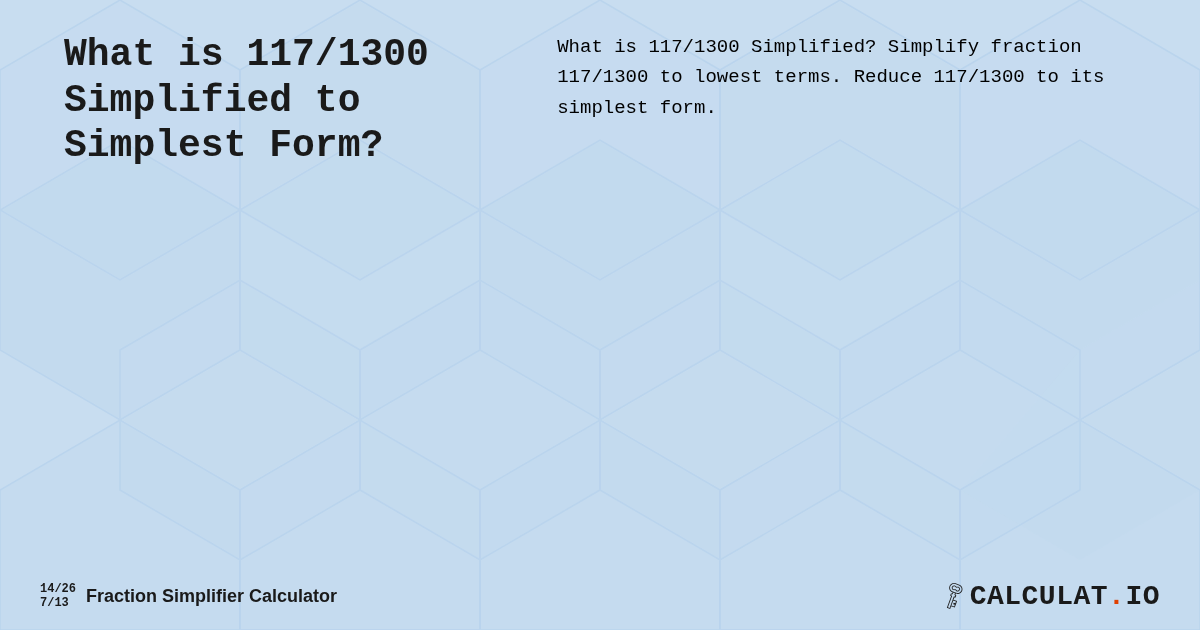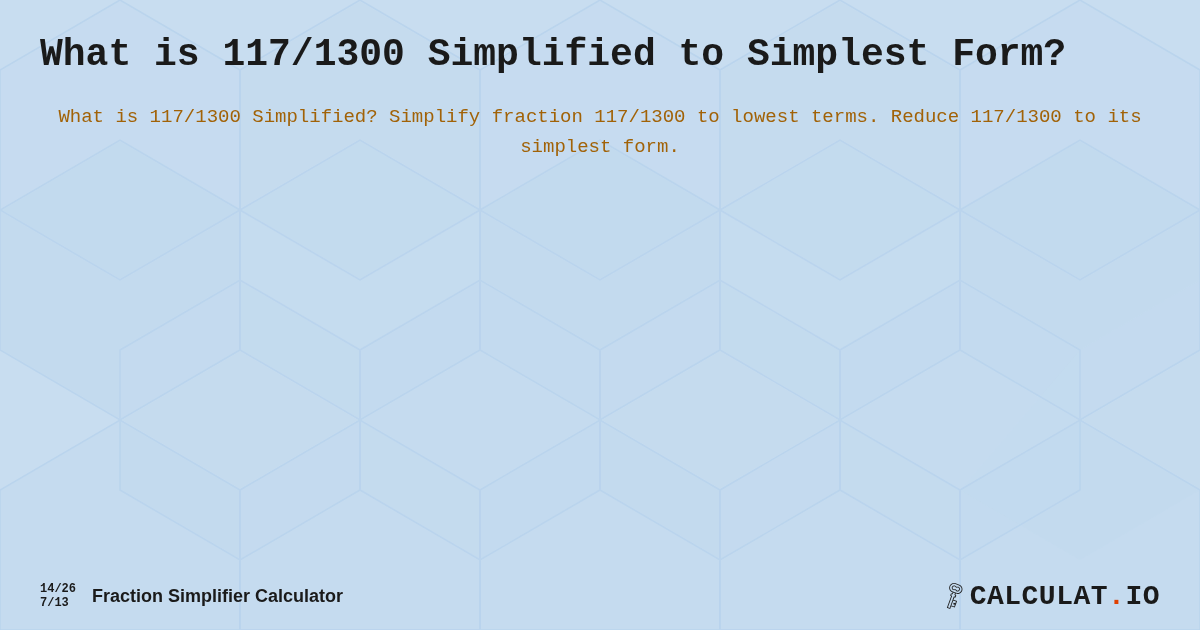--- a/index.html
+++ b/index.html
@@ -26,40 +26,40 @@
       width: 100%;
       height: 100%;
     }
 
     .content {
       position: relative;
       z-index: 1;
       padding: 32px 40px 20px 40px;
       height: 100%;
       display: flex;
-      flex-direction: column;
+      flex-direction: row;
+      margin-left: 24px;
     }
 
     .main-title {
       font-size: 38px;
       font-weight: 900;
       color: #1a1a1a;
       line-height: 1.2;
       margin-bottom: 24px;
       font-family: 'Courier New', Courier, monospace;
     }
 
     .description {
       font-size: 19px;
-      color: #a16207;
+      color: #000000;
       line-height: 1.6;
       font-family: 'Courier New', Courier, monospace;
       font-weight: 400;
       margin-bottom: 40px;
-      text-align: center;
     }
 
     .result-section {
       margin-top: 10px;
     }
 
     .result-text {
       font-size: 32px;
       font-weight: 900;
       color: #1a6bbf;
@@ -74,21 +74,21 @@
       right: 0;
       padding: 0 40px;
       display: flex;
       align-items: center;
       justify-content: space-between;
     }
 
     .footer-left {
       display: flex;
       align-items: center;
-      gap: 16px;
+      gap: 10px;
     }
 
     .fraction-stack {
       display: flex;
       flex-direction: column;
       font-size: 12px;
       font-weight: 600;
       color: #1a1a1a;
       line-height: 1.1;
       font-family: 'Courier New', Courier, monospace;

